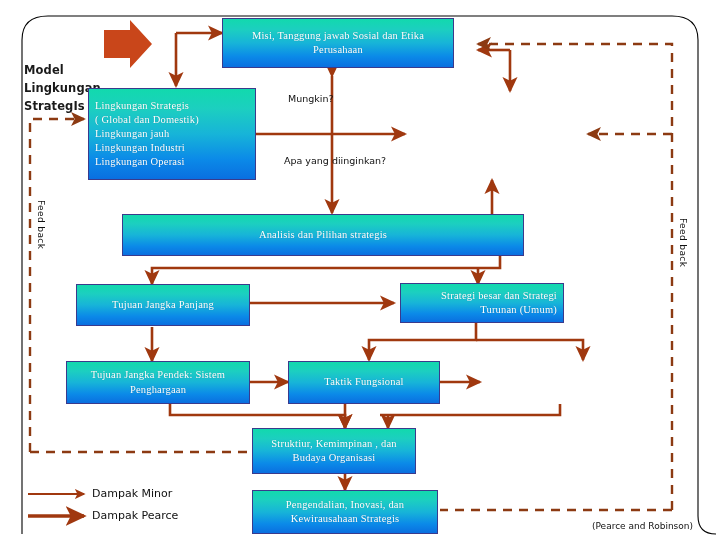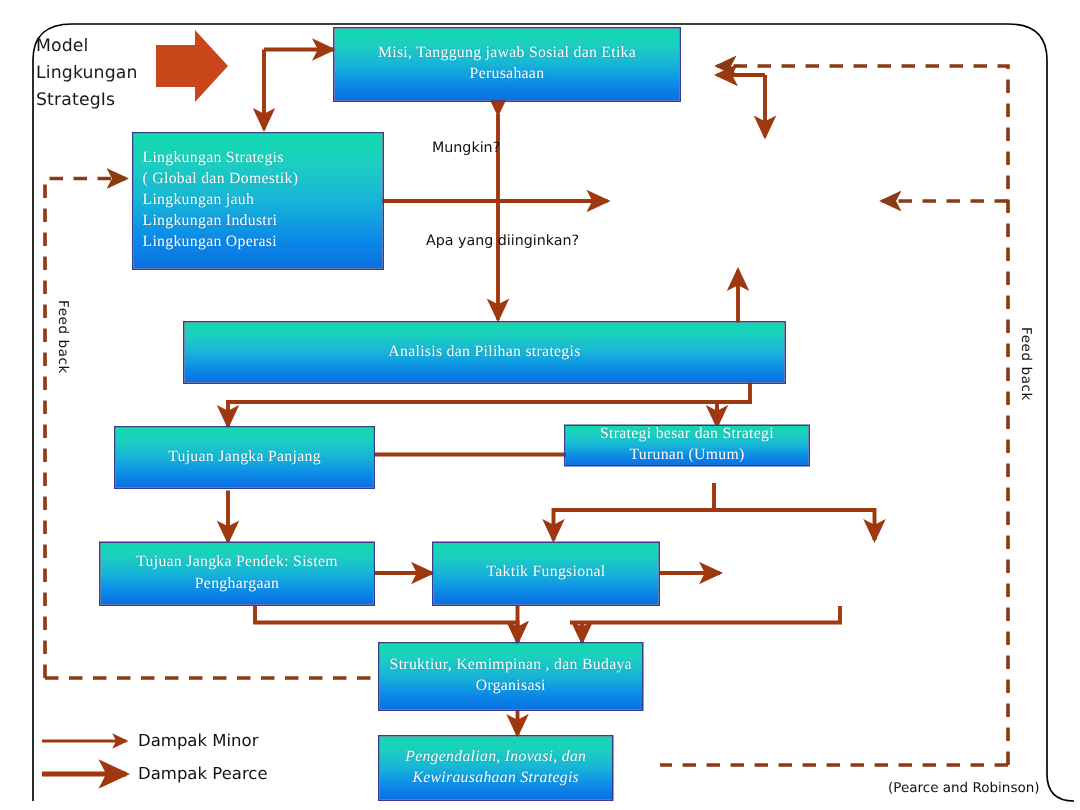--- a/index.html
+++ b/index.html
@@ -23,25 +23,26 @@
     padding:2px 6px;
     letter-spacing:.2px;
     text-shadow:0 0 1px rgba(0,0,0,.25);
   }
   .node.left{justify-content:flex-start;text-align:left;}
   .node span{display:block;width:100%;}
 
   .title{
     position:absolute;
     font-family:"DejaVu Sans",sans-serif;
-    font-weight:normal;
+    font-weight:bold;
     font-size:11.5px;
     color:#1a1a1a;
     line-height:1.55;
     letter-spacing:.1px;
+    margin-top:40px;
   }
 
   .lbl{
     position:absolute;
     font-family:"DejaVu Sans",sans-serif;
     font-size:9.5px;
     color:#111111;
     white-space:nowrap;
   }
   .legend-lbl{
@@ -161,38 +162,38 @@
 
 
   <div class="node" style="left:76px;top:284px;width:174px;height:42px;">
     <span>Tujuan Jangka Panjang</span>
   </div>
 
   <div class="node" style="left:122px;top:214px;width:402px;height:42px;">
     <span>Analisis dan Pilihan strategis</span>
   </div>
 
-  <div class="node" style="left:376px;top:283px;width:164px;height:28px;">
+  <div class="node" style="left:400px;top:283px;width:164px;height:40px;text-align:right;">
     <span>Strategi besar dan Strategi Turunan (Umum)</span>
   </div>
 
   <div class="node" style="left:66px;top:361px;width:184px;height:43px;">
     <span>Tujuan  Jangka Pendek: Sistem Penghargaan</span>
   </div>
 
   <div class="node" style="left:288px;top:361px;width:152px;height:43px;">
     <span>Taktik Fungsional</span>
   </div>
 
 
-  <div class="node" style="left:252px;top:428px;width:177px;height:46px;">
+  <div class="node" style="left:252px;top:428px;width:164px;height:46px;">
     <span>Struktiur, Kemimpinan , dan Budaya Organisasi</span>
   </div>
 
-  <div class="node" style="left:252px;top:490px;width:157px;height:44px;font-style:italic;">
+  <div class="node" style="left:252px;top:490px;width:186px;height:44px;">
     <span>Pengendalian, Inovasi, dan Kewirausahaan Strategis</span>
   </div>
 
   <div class="lbl" style="left:288px;top:93px;">Mungkin?</div>
   <div class="lbl" style="left:284px;top:155px;">Apa yang diinginkan?</div>
 
   <div class="feed" style="left:36px;top:200px;">Feed back</div>
   <div class="feed" style="left:678px;top:218px;">Feed back</div>
 
   <div class="legend-lbl" style="left:92px;top:487px;">Dampak Minor</div>

